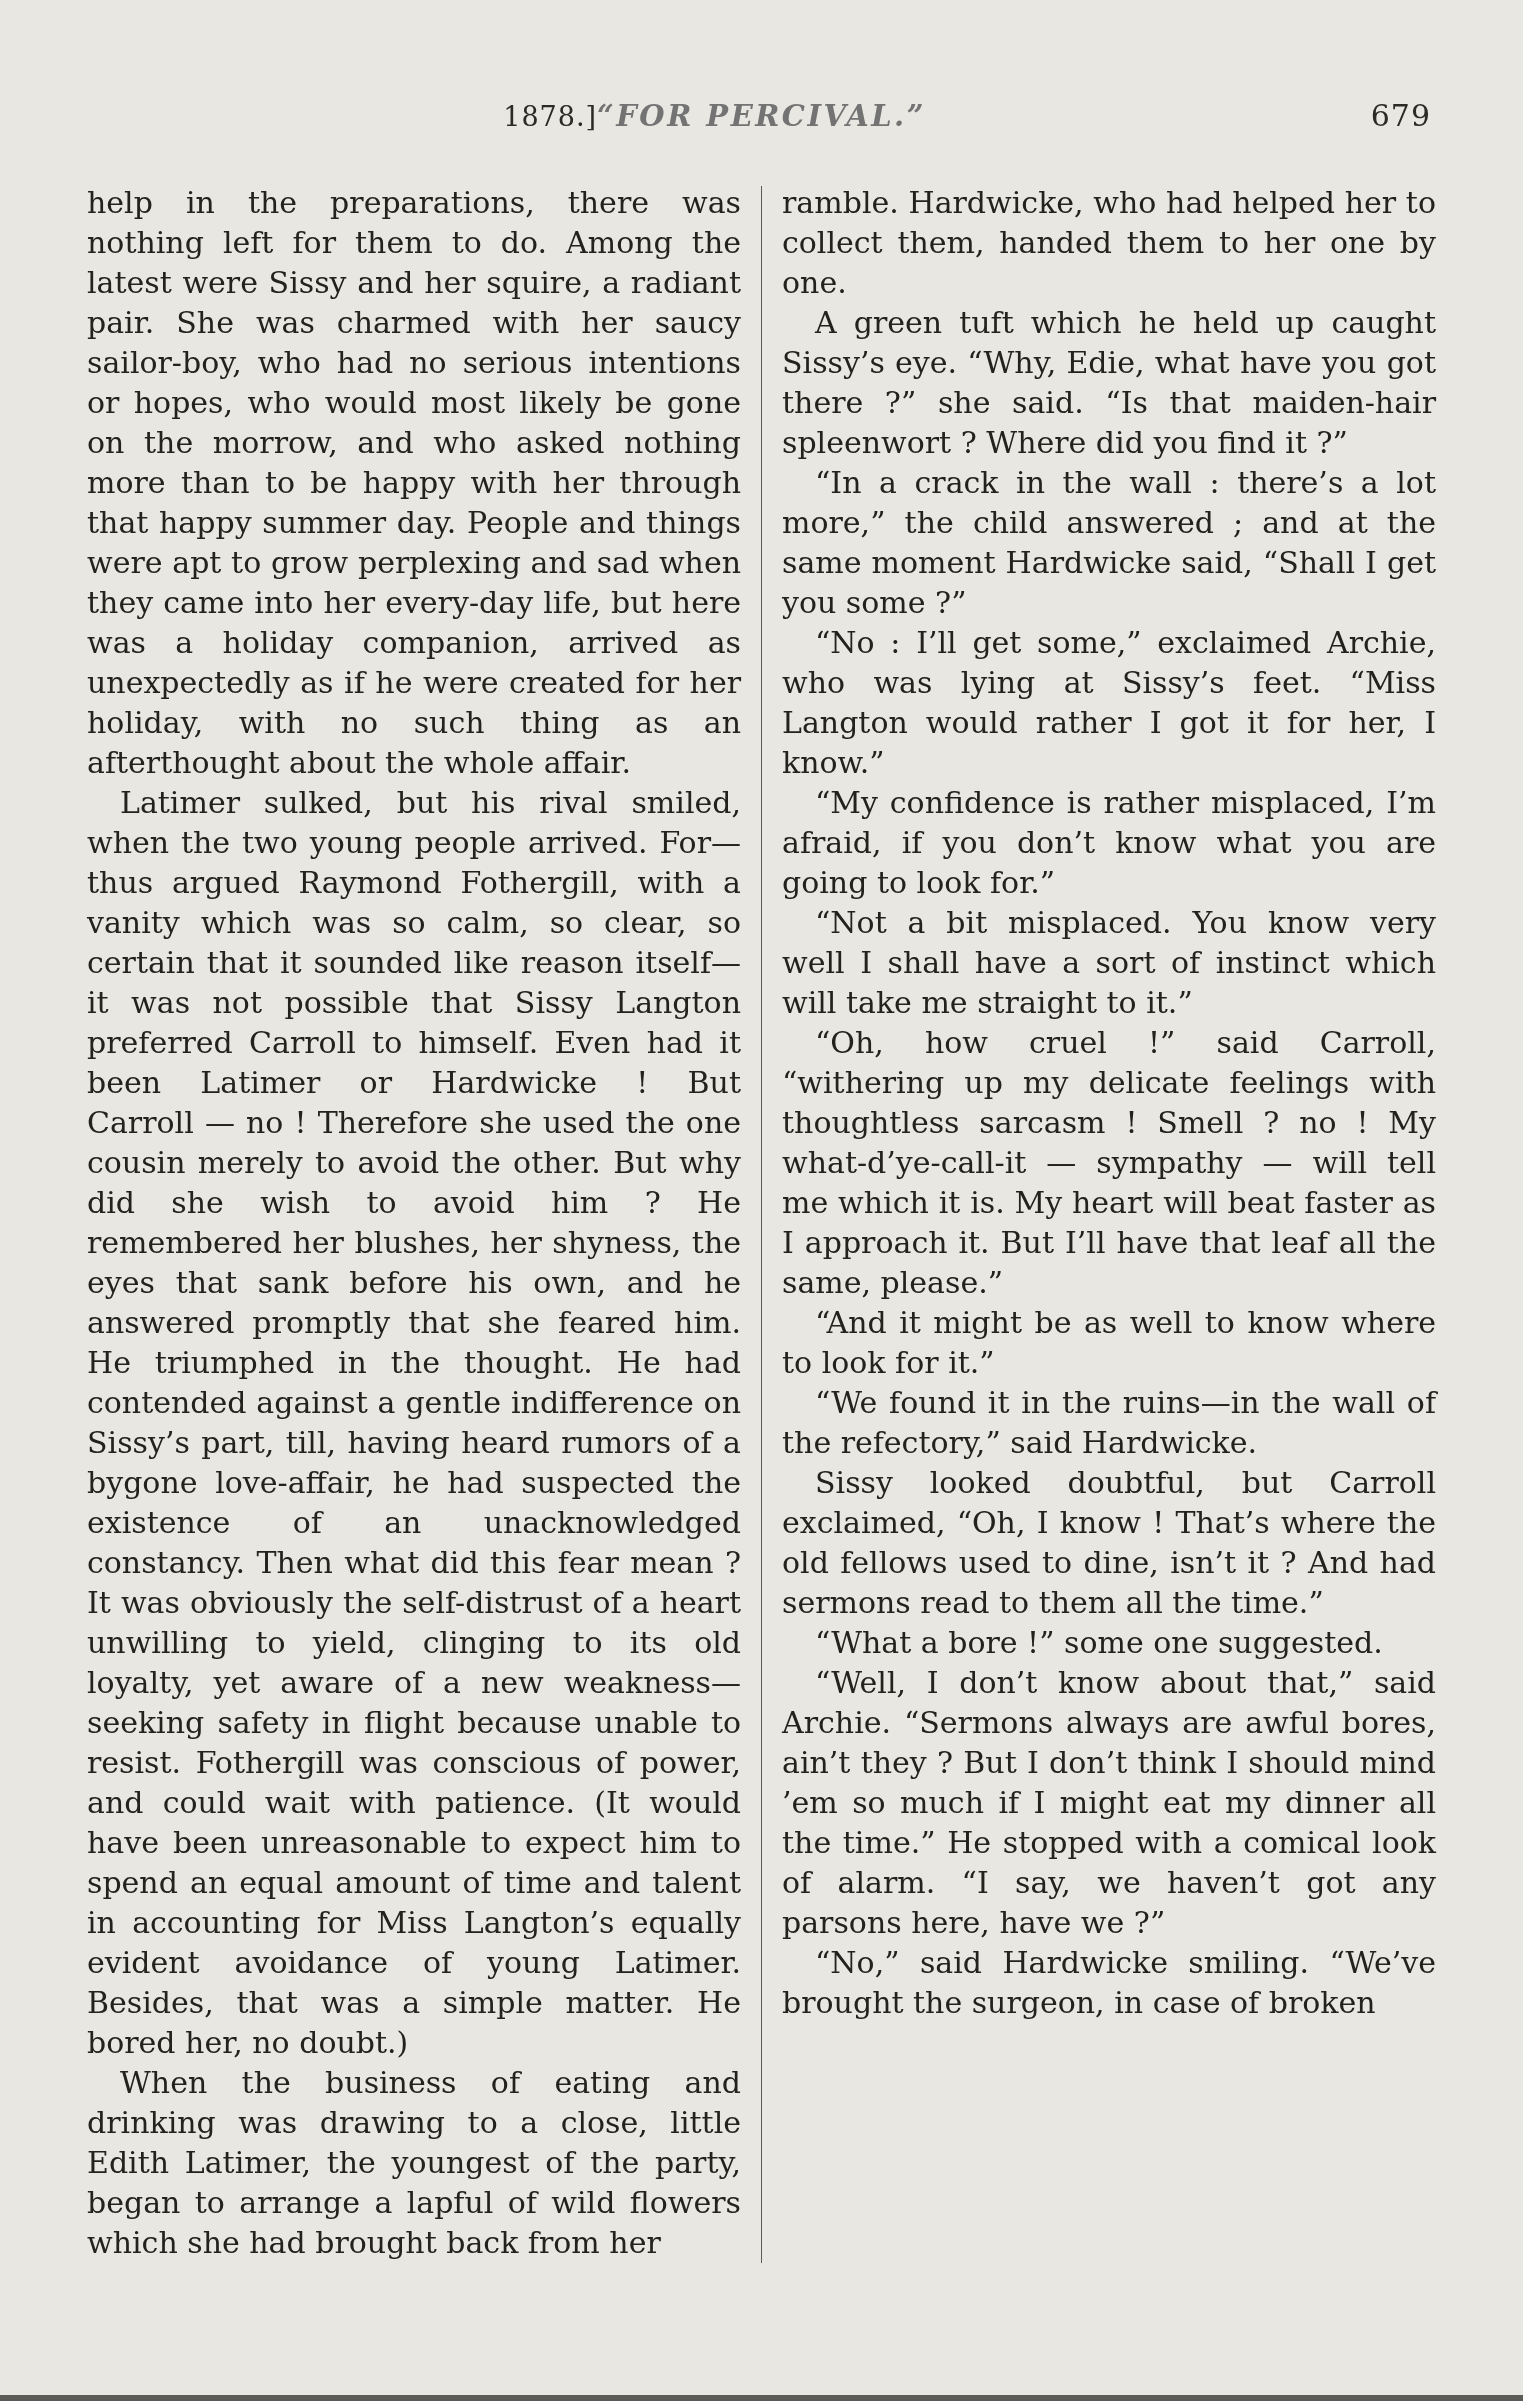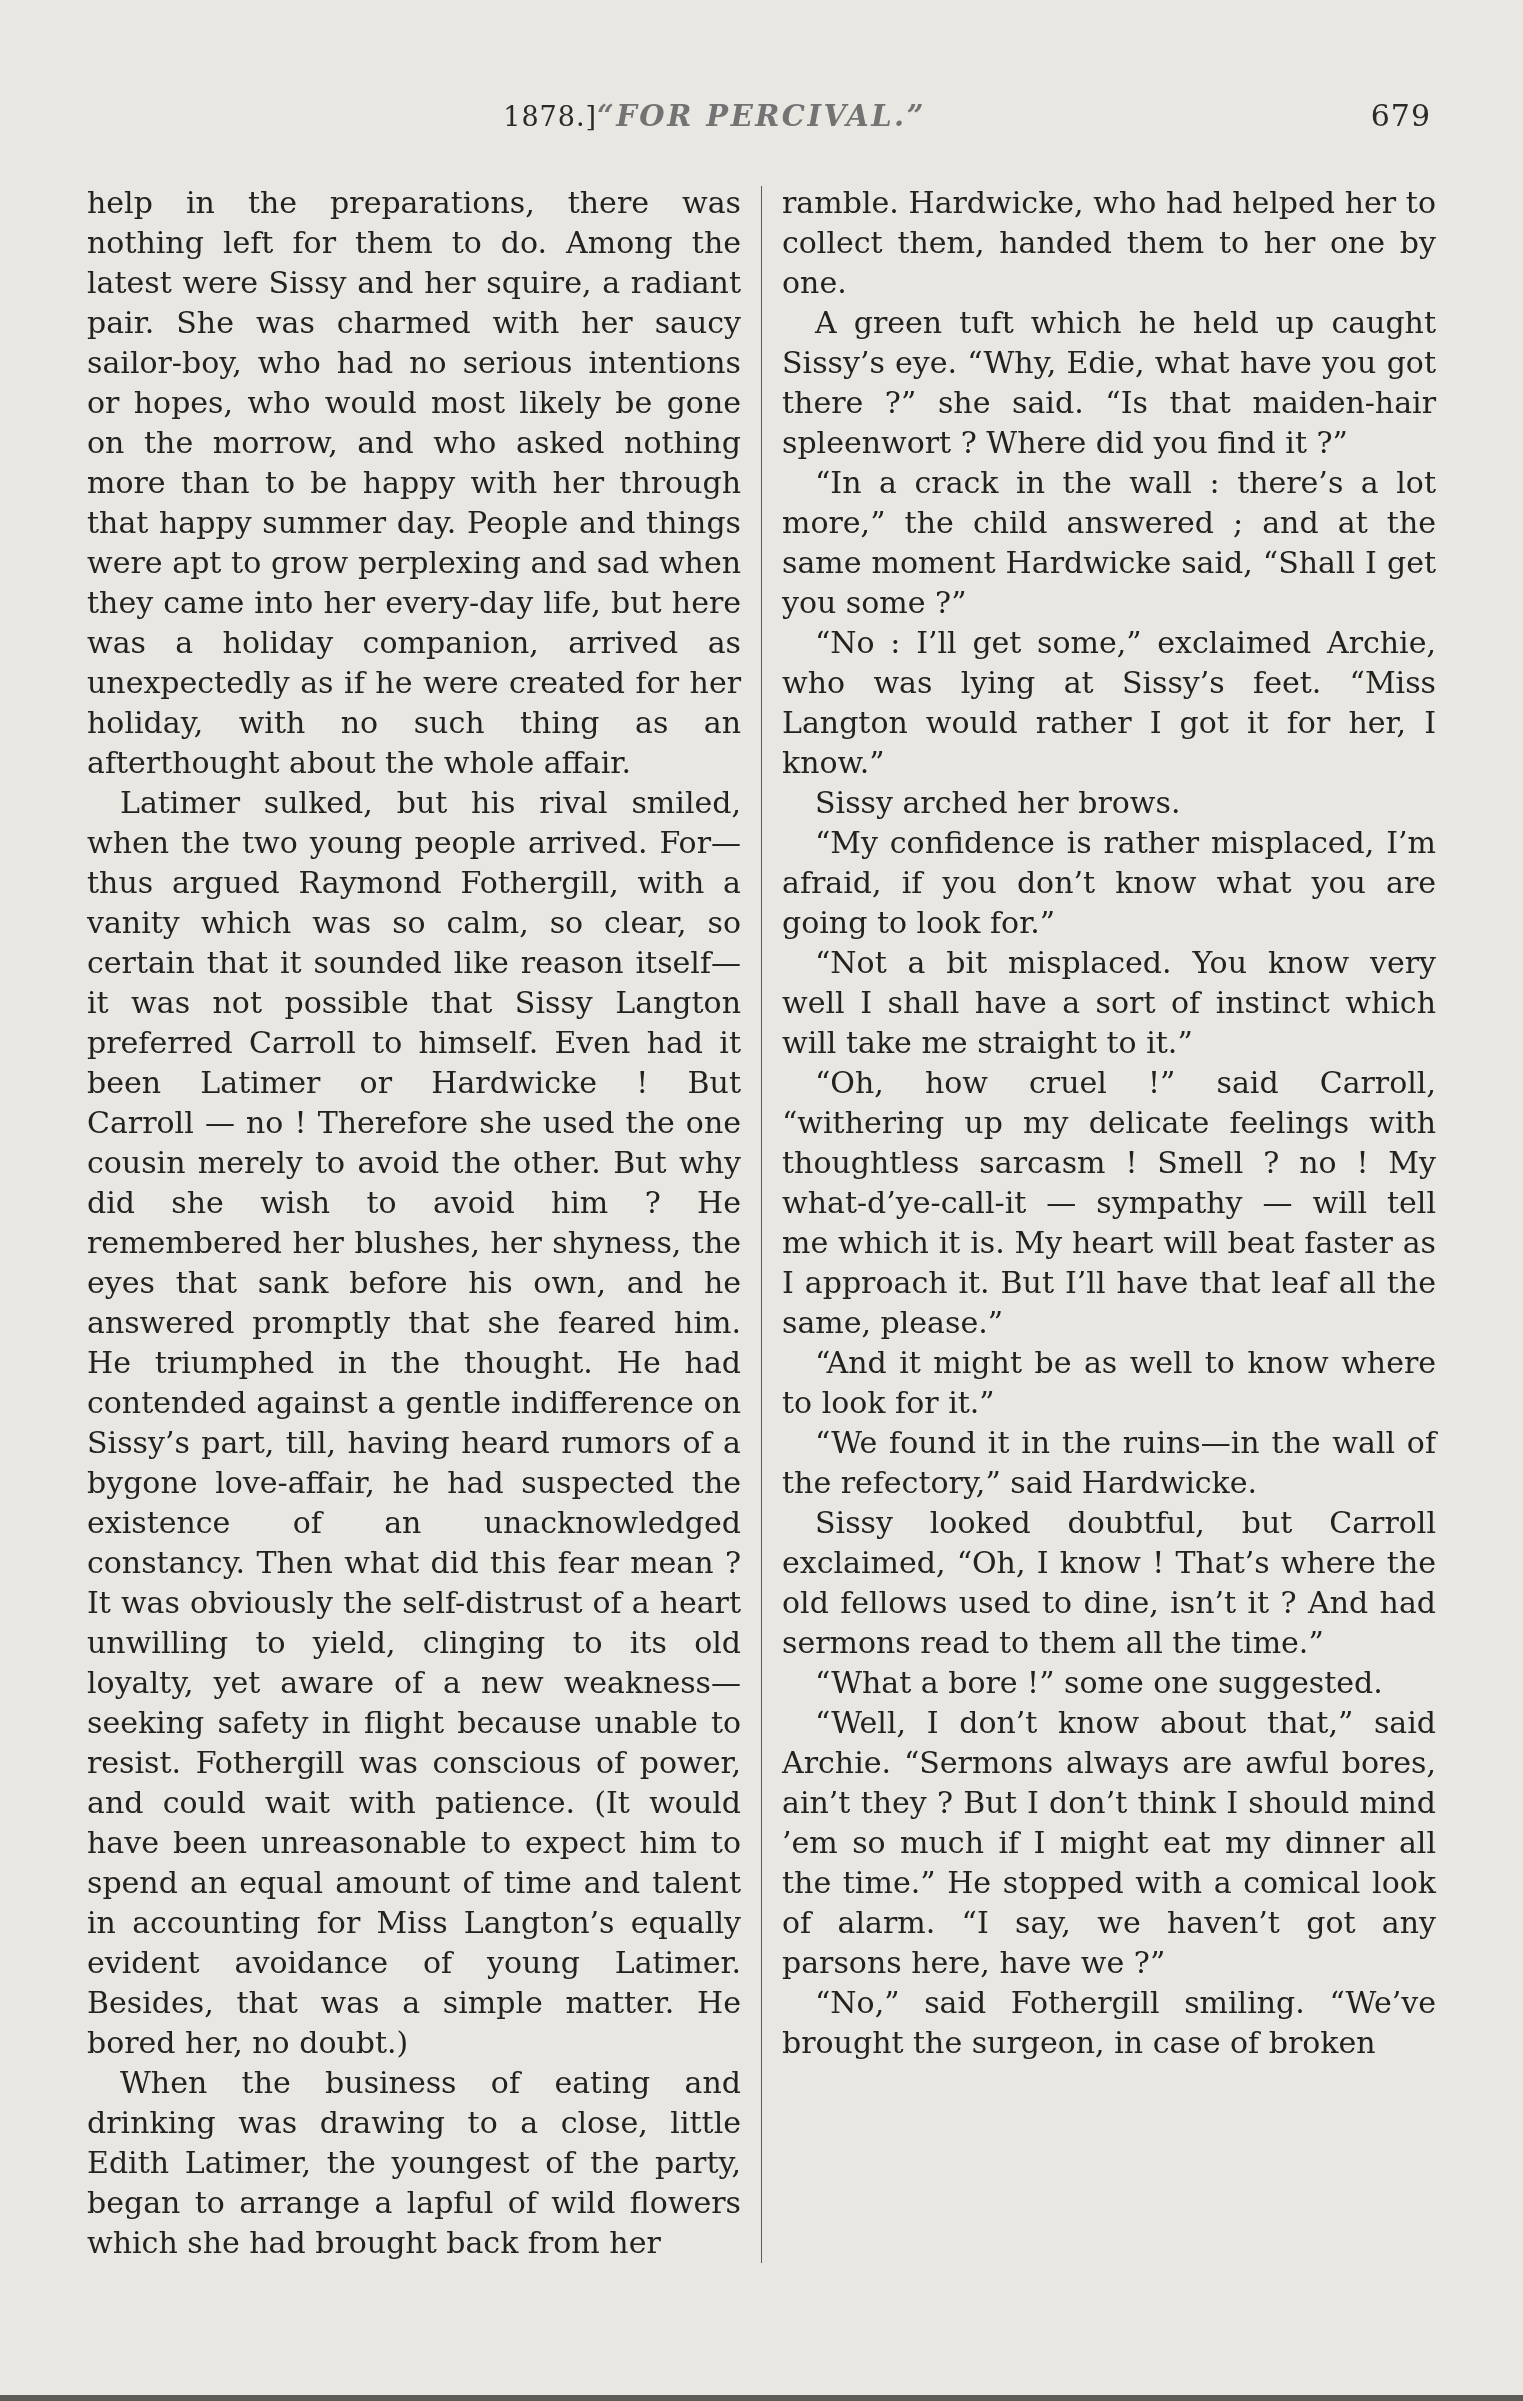--- a/index.html
+++ b/index.html
@@ -107,30 +107,29 @@
       <p>When the business of eating and drinking was drawing to a close, little Edith Latimer, the youngest of the party, began to arrange a lapful of wild flowers which she had brought back from her</p>
     </div>
 
     <div class="column-divider"></div>
 
     <div class="col">
       <p class="noindent">ramble. Hardwicke, who had helped her to collect them, handed them to her one by one.</p>
       <p>A green tuft which he held up caught Sissy’s eye. “Why, Edie, what have you got there&nbsp;?” she said. “Is that maiden-hair spleenwort&nbsp;? Where did you find it&nbsp;?”</p>
       <p>“In a crack in the wall&nbsp;: there’s a lot more,” the child answered&nbsp;; and at the same moment Hardwicke said, “Shall I get you some&nbsp;?”</p>
       <p>“No&nbsp;: I’ll get some,” exclaimed Archie, who was lying at Sissy’s feet. “Miss Langton would rather I got it for her, I know.”</p>
-      <p>Sissy arched her brows.</p>
       <p>“My confidence is rather misplaced, I’m afraid, if you don’t know what you are going to look for.”</p>
       <p>“Not a bit misplaced. You know very well I shall have a sort of instinct which will take me straight to it.”</p>
       <p>“Oh, how cruel&nbsp;!” said Carroll, “withering up my delicate feelings with thoughtless sarcasm&nbsp;! Smell&nbsp;? no&nbsp;! My what-d’ye-call-it&nbsp;—&nbsp;sympathy&nbsp;—&nbsp;will tell me which it is. My heart will beat faster as I approach it. But I’ll have that leaf all the same, please.”</p>
       <p>“And it might be as well to know where to look for it.”</p>
       <p>“We found it in the ruins—in the wall of the refectory,” said Hardwicke.</p>
       <p>Sissy looked doubtful, but Carroll exclaimed, “Oh, I know&nbsp;! That’s where the old fellows used to dine, isn’t it&nbsp;? And had sermons read to them all the time.”</p>
       <p>“What a bore&nbsp;!” some one suggested.</p>
       <p>“Well, I don’t know about that,” said Archie. “Sermons always are awful bores, ain’t they&nbsp;? But I don’t think I should mind ’em so much if I might eat my dinner all the time.” He stopped with a comical look of alarm. “I say, we haven’t got any parsons here, have we&nbsp;?”</p>
-      <p>“No,” said Fothergill smiling. “We’ve brought the surgeon, in case of broken</p>
+      <p>“No,” said Hardwicke smiling. “We’ve brought the surgeon, in case of broken</p>
     </div>
 
   </div>
 
 </div>
 
 <div class="scan-edge-bottom"></div>
 
 
 </body></html>

